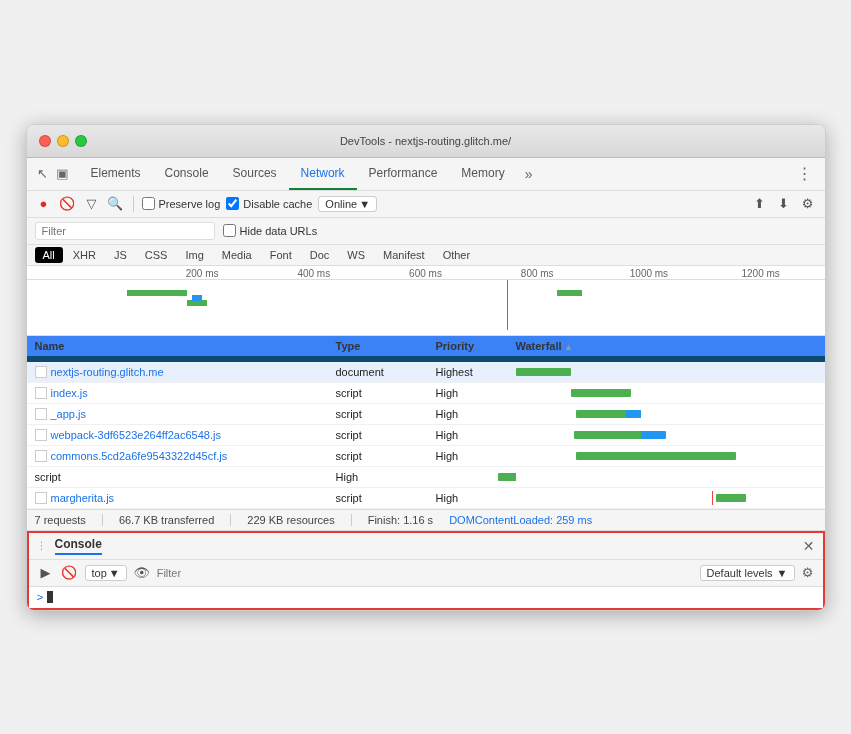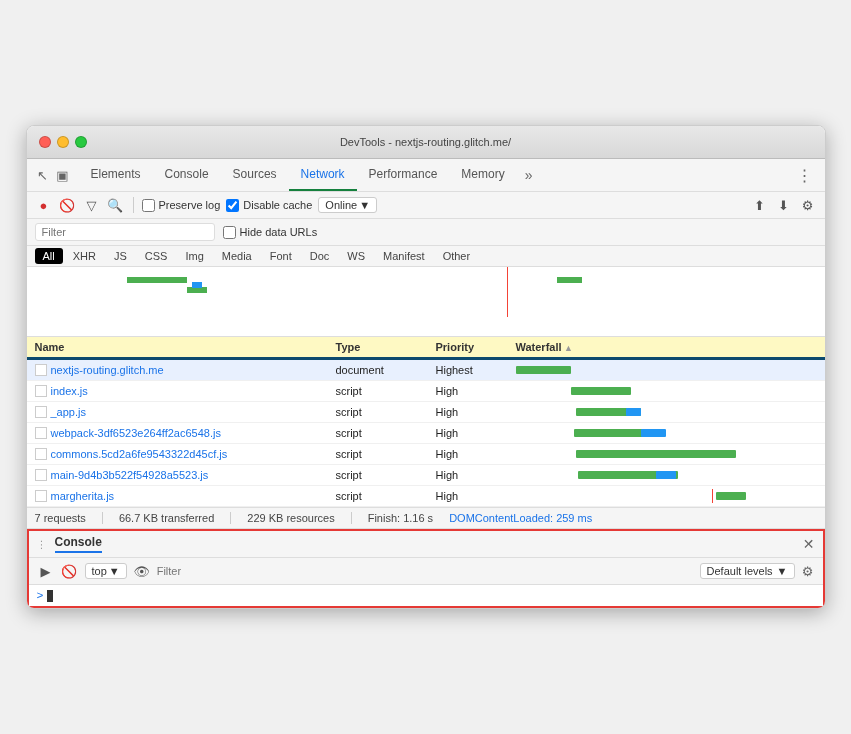--- a/index.html
+++ b/index.html
@@ -246,22 +246,22 @@
       top: 0;
       height: 100%;
     }
     
     .table-container {
       border-bottom: 1px solid #ddd;
     }
     .table-header {
       display: grid;
       grid-template-columns: 1fr 100px 80px 1fr;
-      background: #fef9c3;
-      border-bottom: 3px solid #0c4a6e;
+      background: #3b82f6;
+      border-bottom: 6px solid #0c4a6e;
       padding: 4px 8px;
     }
     .table-header-cell {
       font-size: 11px;
       color: #333;
       font-weight: 600;
     }
     .table-header-cell.sort-asc::after {
       content: ' ▲';
       color: #999;
@@ -516,20 +516,29 @@
     <div class="type-btn">Img</div>
     <div class="type-btn">Media</div>
     <div class="type-btn">Font</div>
     <div class="type-btn">Doc</div>
     <div class="type-btn">WS</div>
     <div class="type-btn">Manifest</div>
     <div class="type-btn">Other</div>
   </div>
 
   <div class="timeline-container">
+    <div class="timeline-ruler">
+      <span class="timeline-label" style="text-align:left; min-width:30px;"></span>
+      <span class="timeline-label">200 ms</span>
+      <span class="timeline-label">400 ms</span>
+      <span class="timeline-label">600 ms</span>
+      <span class="timeline-label">800 ms</span>
+      <span class="timeline-label">1000 ms</span>
+      <span class="timeline-label">1200 ms</span>
+    </div>
     <div class="timeline-chart" style="position:relative; height:50px;">
 
       <div class="timeline-green-bar" style="left:100px; width:60px; top:10px;"></div>
       <div class="timeline-green-bar" style="left:160px; width:20px; top:20px;"></div>
       <div class="timeline-blue-bar" style="left:165px; width:10px; top:15px;"></div>
 
       <div class="timeline-red-line" style="left:480px;"></div>
 
       <div class="timeline-green-bar" style="left:530px; width:25px; top:10px;"></div>
     </div>
@@ -599,24 +608,20 @@
         <span>commons.5cd2a6fe9543322d45cf.js</span>
       </div>
       <div class="table-cell">script</div>
       <div class="table-cell">High</div>
       <div class="table-cell waterfall-cell">
         <div class="waterfall-bar waterfall-green" style="left:60px; width:160px;"></div>
       </div>
     </div>
 
     <div class="table-row">
-      <div class="table-cell name">
-        <span class="file-icon"></span>
-        <span>main-9d4b3b522f54928a5523.js</span>
-      </div>
       <div class="table-cell">script</div>
       <div class="table-cell">High</div>
       <div class="table-cell waterfall-cell">
         <div class="waterfall-bar waterfall-green" style="left:62px; width:100px;"></div>
         <div class="waterfall-bar waterfall-blue" style="left:140px; width:20px;"></div>
       </div>
     </div>
 
     <div class="table-row">
       <div class="table-cell name">

